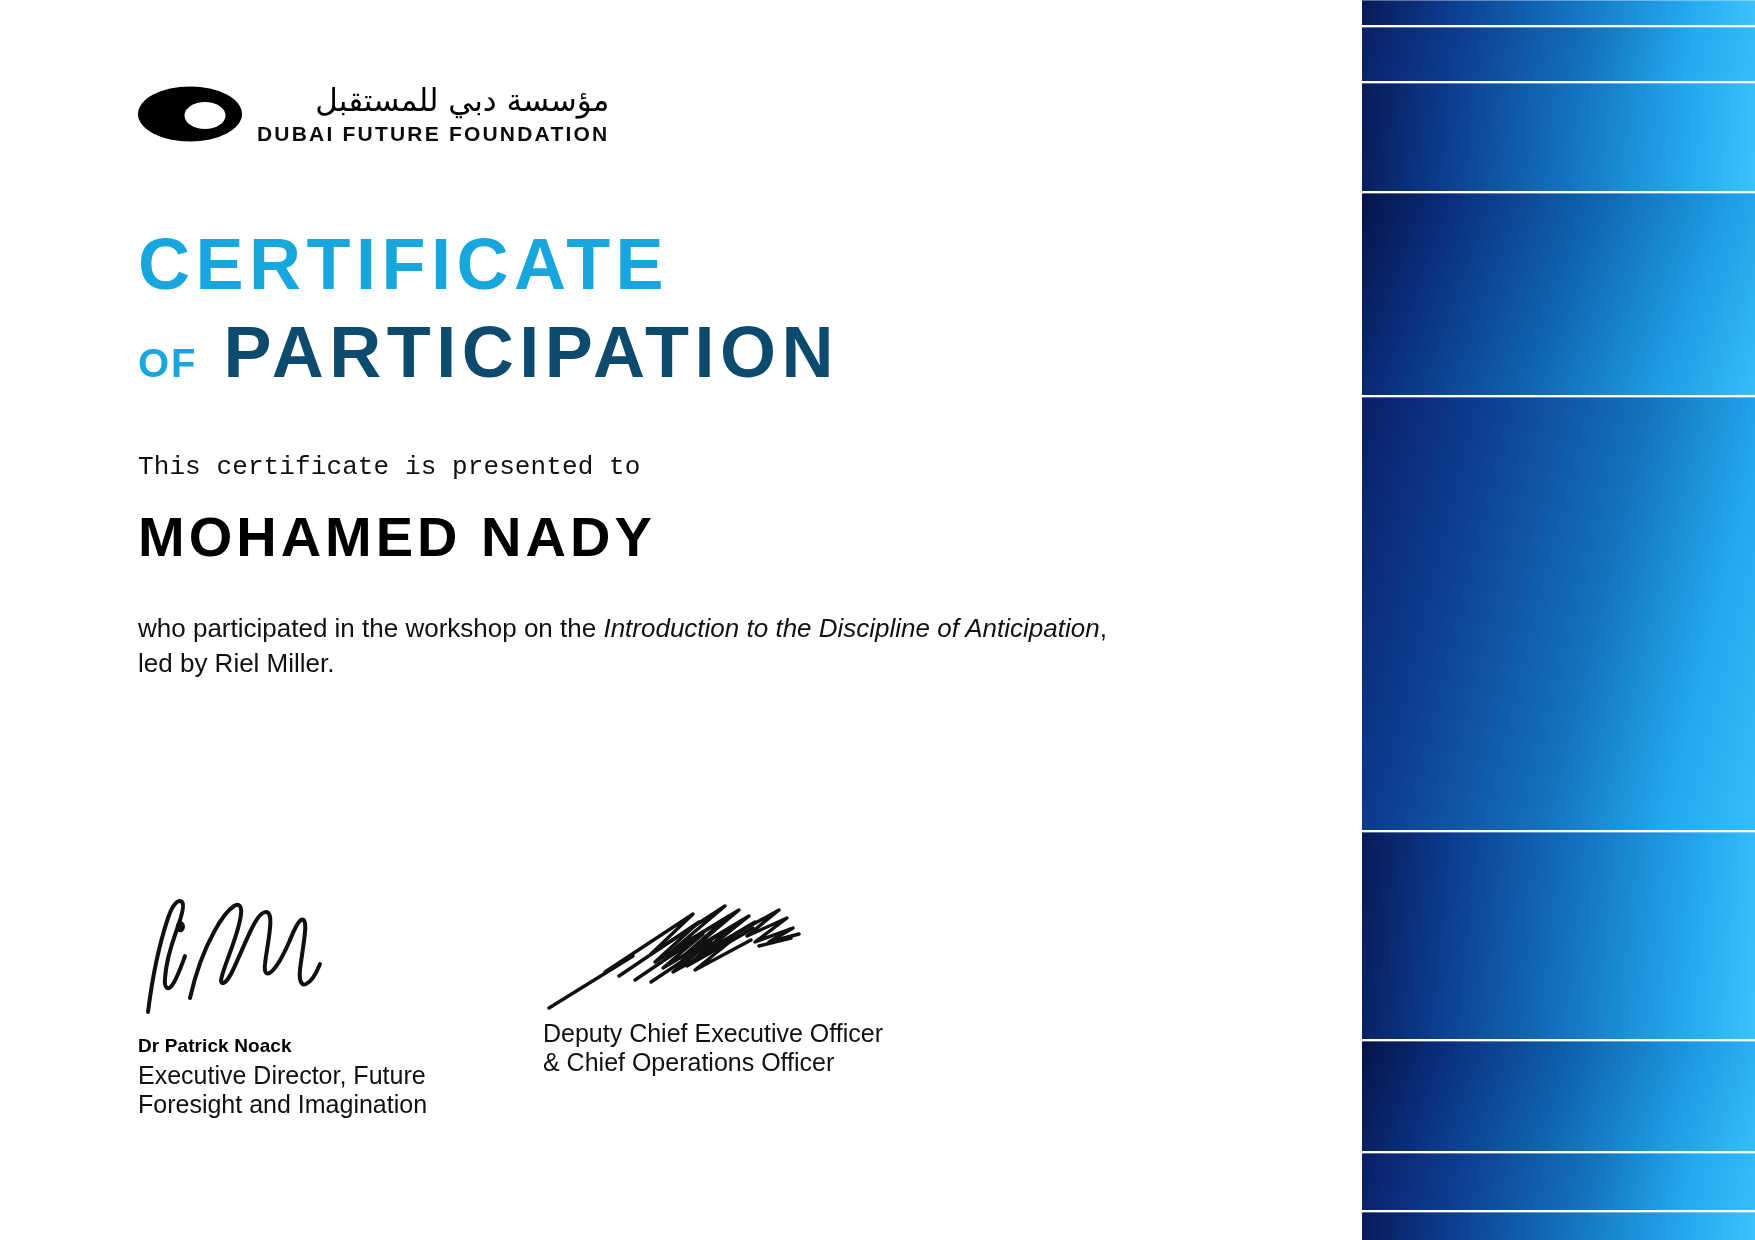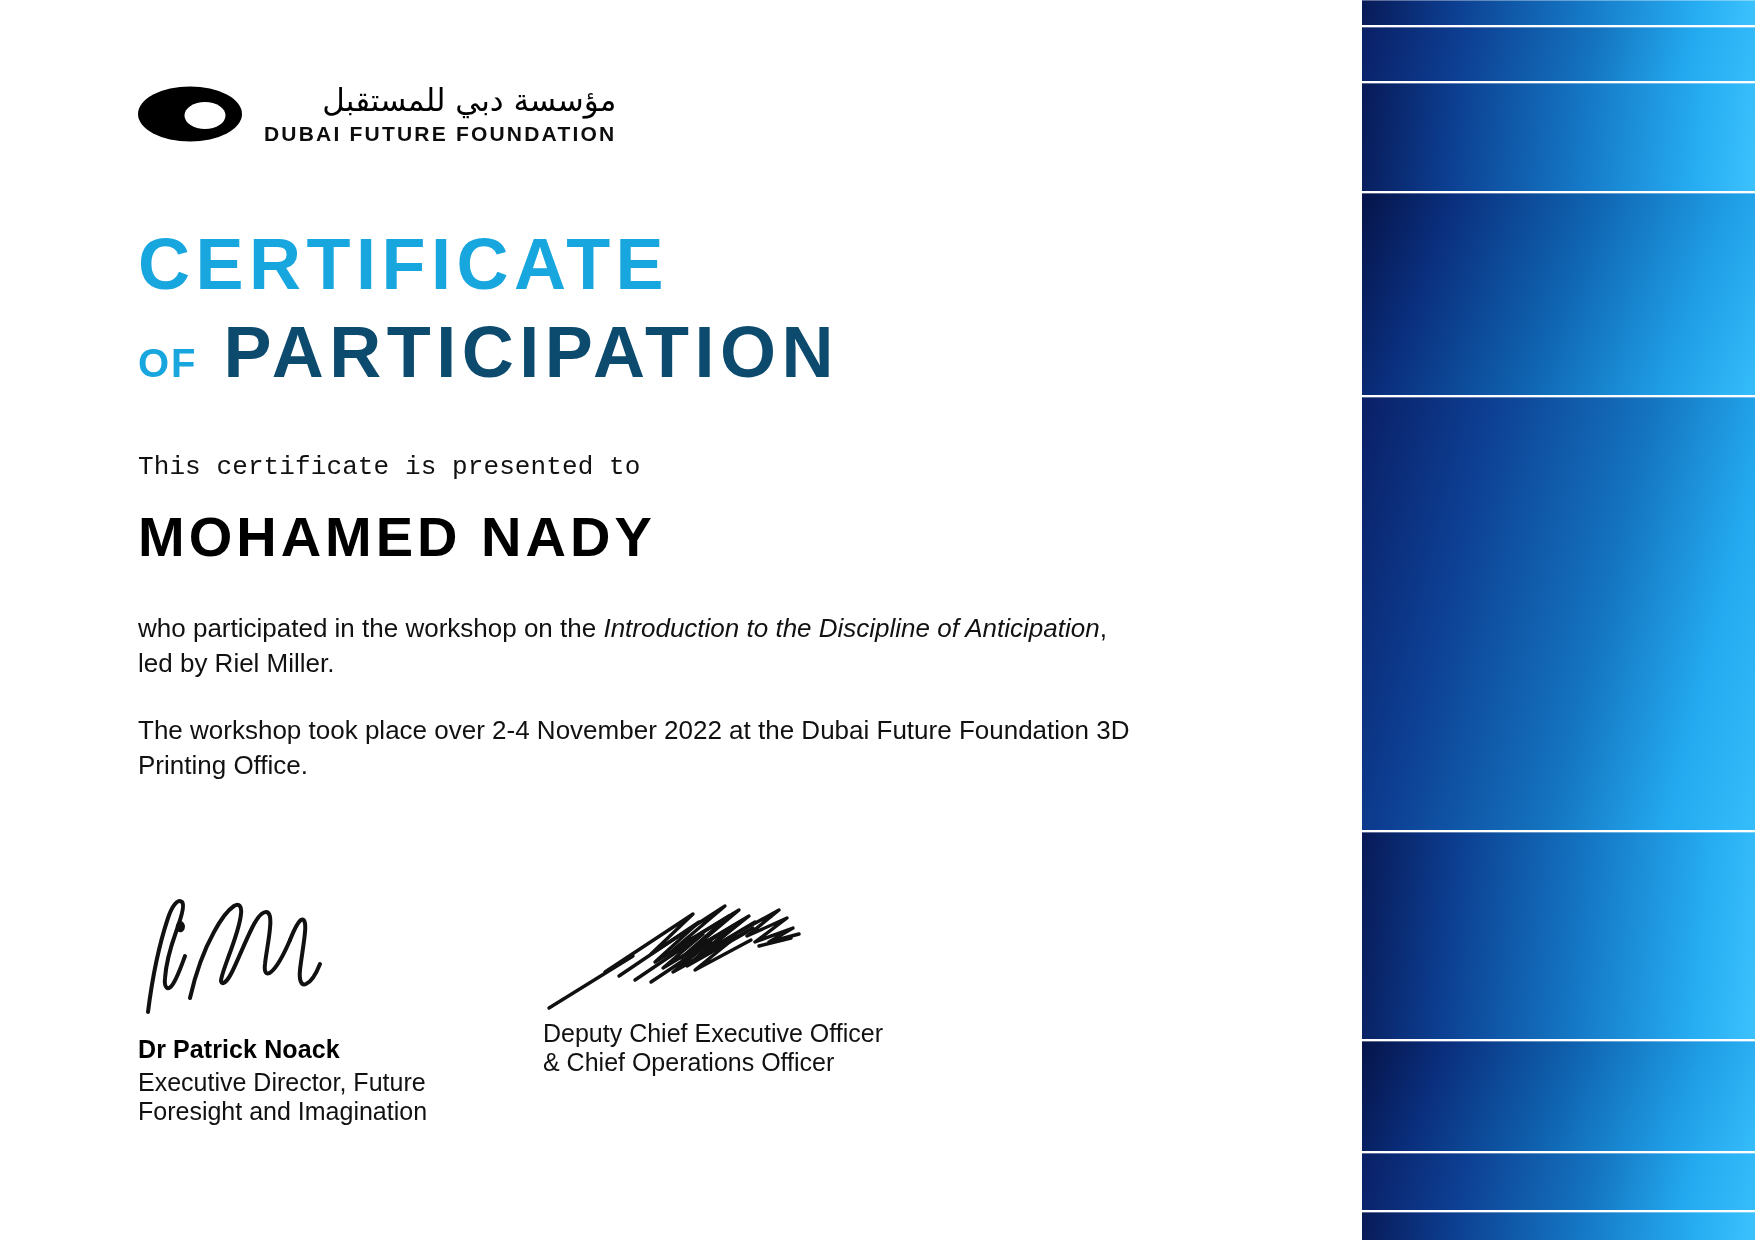--- a/index.html
+++ b/index.html
@@ -22,21 +22,21 @@
     position:absolute;
     left:0; top:0;
     width:1362px; height:1240px;
     padding:78px 0 0 138px;
   }
 
   
   .logo-block {
     display:flex;
     align-items:center;
-    gap:22px;
+    gap:15px;
     height:72px;
   }
   .logo-mark {
     width:104px; height:56px;
     position:relative;
     flex:none;
   }
   .logo-mark svg { display:block; }
 
   .logo-words {
@@ -137,21 +137,21 @@
 
   .sig-img {
     height:135px;
     display:flex;
     align-items:flex-end;
   }
   .sig-img svg { display:block; }
 
   .sig-name {
     margin-top:20px;
-    font-size:25px;
+    font-size:19px;
     font-weight:700;
     color:#000;
     letter-spacing:0.1px;
   }
   .sig-role {
     margin-top:4px;
     font-size:25px;
     line-height:1.14;
     color:#111;
   }
@@ -206,21 +206,20 @@
       </div>
     </div>
 
     <div class="presented-to">This certificate is presented to</div>
     <div class="recipient">MOHAMED NADY</div>
 
     <div class="para">
       <span>who participated in the workshop on the </span><em>Introduction to the Discipline of Anticipation</em><span>, led by Riel Miller.</span>
     </div>
 
-    <div class="para second">The workshop took place over 2-4 November 2022 at the Dubai Future Foundation 3D Printing Office.</div>
   </div>
 
   <div class="signatures">
 
     <div class="sig-col">
       <div class="sig-img">
         <svg width="200" height="135" viewBox="0 0 200 135" xmlns="http://www.w3.org/2000/svg">
           <g fill="none" stroke="#111111" stroke-linecap="round" stroke-linejoin="round">
             <path d="M10 132 C14 100 22 62 30 38 C34 26 40 18 44 22 C47 25 43 38 38 52 C33 66 28 84 27 98 C26 108 30 112 35 104 C40 96 44 84 47 76" stroke-width="4"></path>
             <path d="M39 46 C40 42 43 41 45 44 C47 47 45 51 42 51 C40 51 39 49 39 46 Z" stroke-width="2.5" fill="#111111"></path>

